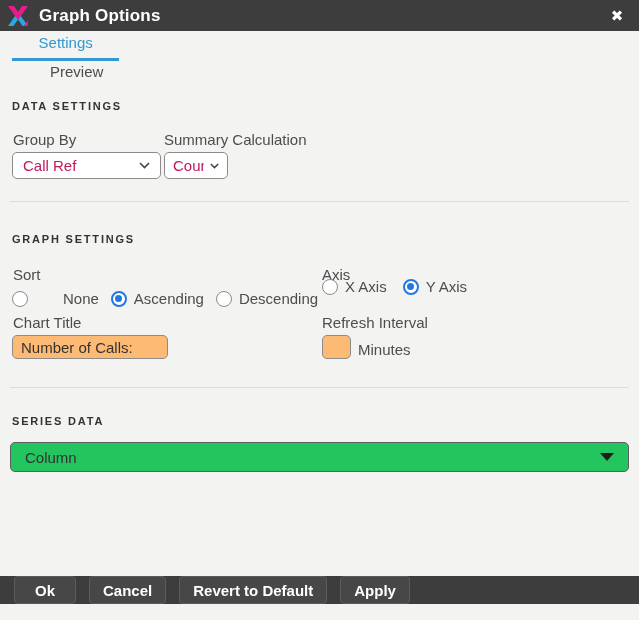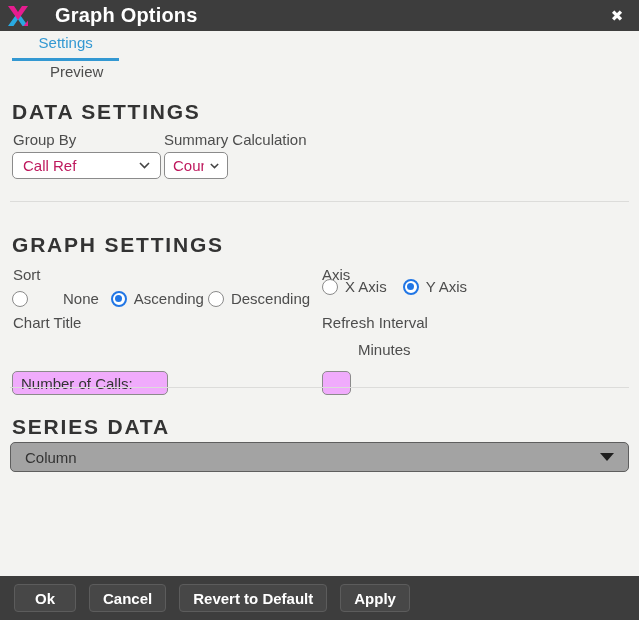--- a/index.html
+++ b/index.html
@@ -13,98 +13,97 @@
   }
   .dialog { position:absolute; inset:0; }
 
   
   .titlebar {
     position:absolute; top:0; left:0; width:639px; height:31px;
     background:#3d3d3d; display:flex; align-items:center;
   }
   .logo { width:24px; height:24px; margin-left:6px; flex:0 0 auto; }
   .titlebar-title {
-    color:#ffffff; font-size:20px; font-weight:600; margin-left:25px;
+    color:#ffffff; font-size:17px; font-weight:600; margin-left:9px;
     letter-spacing:.2px;
   }
   .close-btn {
     position:absolute; right:10px; top:0; height:31px; width:24px;
     display:flex; align-items:center; justify-content:center;
     color:#ffffff; font-size:15px; font-weight:bold; cursor:pointer;
   }
 
   
   .tabs { position:absolute; top:32px; left:12px; display:flex;flex-direction:column; }
   .tab {
     font-size:15px; padding:2px 16px 7px 16px; cursor:pointer;
     color:#4d4d4d; border-bottom:3px solid transparent; text-align:center;
   }
   .tab.active { color:#3398d2; border-bottom-color:#3398d2; }
   .tab + .tab { margin-left:22px; }
 
   
   .section-heading {
-    position:absolute; left:12px; font-size:21px; font-weight:700;
+    position:absolute; left:12px; font-size:11px; font-weight:700;
     color:#333333; letter-spacing:1.8px;
   }
   .divider {
     position:absolute; left:10px; width:619px; height:1px; background:#dcdcda;
   }
 
   .field-label { position:absolute; font-size:15px; color:#4d4d4d; }
 
   
   .select-box {
     position:absolute; height:27px; background:#ffffff;
     border:1px solid #8b8b8b; border-radius:5px;
     display:flex; align-items:center; font-size:15px; color:#be185d;
     padding:0 10px; cursor:pointer;
   }
   .select-box .select-value { flex:1 1 auto; white-space:nowrap; overflow:hidden; }
   .select-box svg.chev { flex:0 0 auto; margin-left:6px; }
 
   .text-input {
-    position:absolute; height:24px; background:#f0abfc;
+    position:absolute; height:24px; background:#fdba74;
     border:1px solid #8b8b8b; border-radius:5px;
     font-size:15px; color:#333; padding:0 8px; outline:none;
     font-family:"Liberation Sans","DejaVu Sans",sans-serif;
-    margin-top:36px;
   }
 
   
   .radio-row { position:absolute; display:flex; align-items:center; }
   .radio-group { display:flex; align-items:center; cursor:pointer; }
   .radio {
     width:16px; height:16px; border-radius:50%; background:#fff;
     border:1px solid #8a8a8a; position:relative; flex:0 0 auto;
   }
   .radio.checked { border:2px solid #2176e5; }
   .radio.checked::after {
     content:""; position:absolute; left:50%; top:50%;
     width:7px; height:7px; margin:-3.5px 0 0 -3.5px;
     border-radius:50%; background:#2176e5;
   }
   .radio-label { font-size:15px; margin-left:7px; color:#4d4d4d; }
 
   
   .series-select {
     position:absolute; left:10px; top:442px; width:619px; height:30px;
-    background:#a3a3a3; border:1px solid #5e5e5e; border-radius:5px;
+    background:#22c55e; border:1px solid #5e5e5e; border-radius:5px;
     display:flex; align-items:center; padding:0 14px; font-size:15px;
     color:#333; cursor:pointer;
   }
   .series-select .tri {
     margin-left:auto; width:0; height:0;
     border-left:7px solid transparent; border-right:7px solid transparent;
     border-top:8px solid #1f1f1f;
   }
 
   
   .footer {
-    position:absolute; left:0; top:576px; width:639px; height:44px;
+    position:absolute; left:0; top:576px; width:639px; height:28px;
     background:#3d3d3d; display:flex; align-items:center; padding-left:14px;
   }
   .footer-btn {
     height:28px; min-width:62px; padding:0 13px; margin-right:13px;
     background:#474747; border:1px solid #5c5c5c; border-radius:4px;
     color:#ffffff; font-size:15px; font-weight:600;
     display:flex; align-items:center; justify-content:center; cursor:pointer;
     font-family:"Liberation Sans","DejaVu Sans",sans-serif;
   }
 </style>
@@ -149,21 +148,21 @@
   <div class="divider" style="top:201px;"></div>
 
   <div class="section-heading" style="top:233px;">GRAPH SETTINGS</div>
 
   <div class="field-label" style="left:13px; top:266px;">Sort</div>
   <div class="radio-row" style="left:12px; top:290px;">
     <span class="radio-group" style="margin-right:12px;gap:28px;">
       <span class="radio"></span>
       <span class="radio-label">None</span>
     </span>
-    <span class="radio-group" style="margin-right:4px;">
+    <span class="radio-group" style="margin-right:12px;">
       <span class="radio checked"></span>
       <span class="radio-label">Ascending</span>
     </span>
     <span class="radio-group">
       <span class="radio"></span>
       <span class="radio-label">Descending</span>
     </span>
   </div>
 
   <div class="field-label" style="left:322px; top:266px;">Axis</div>

